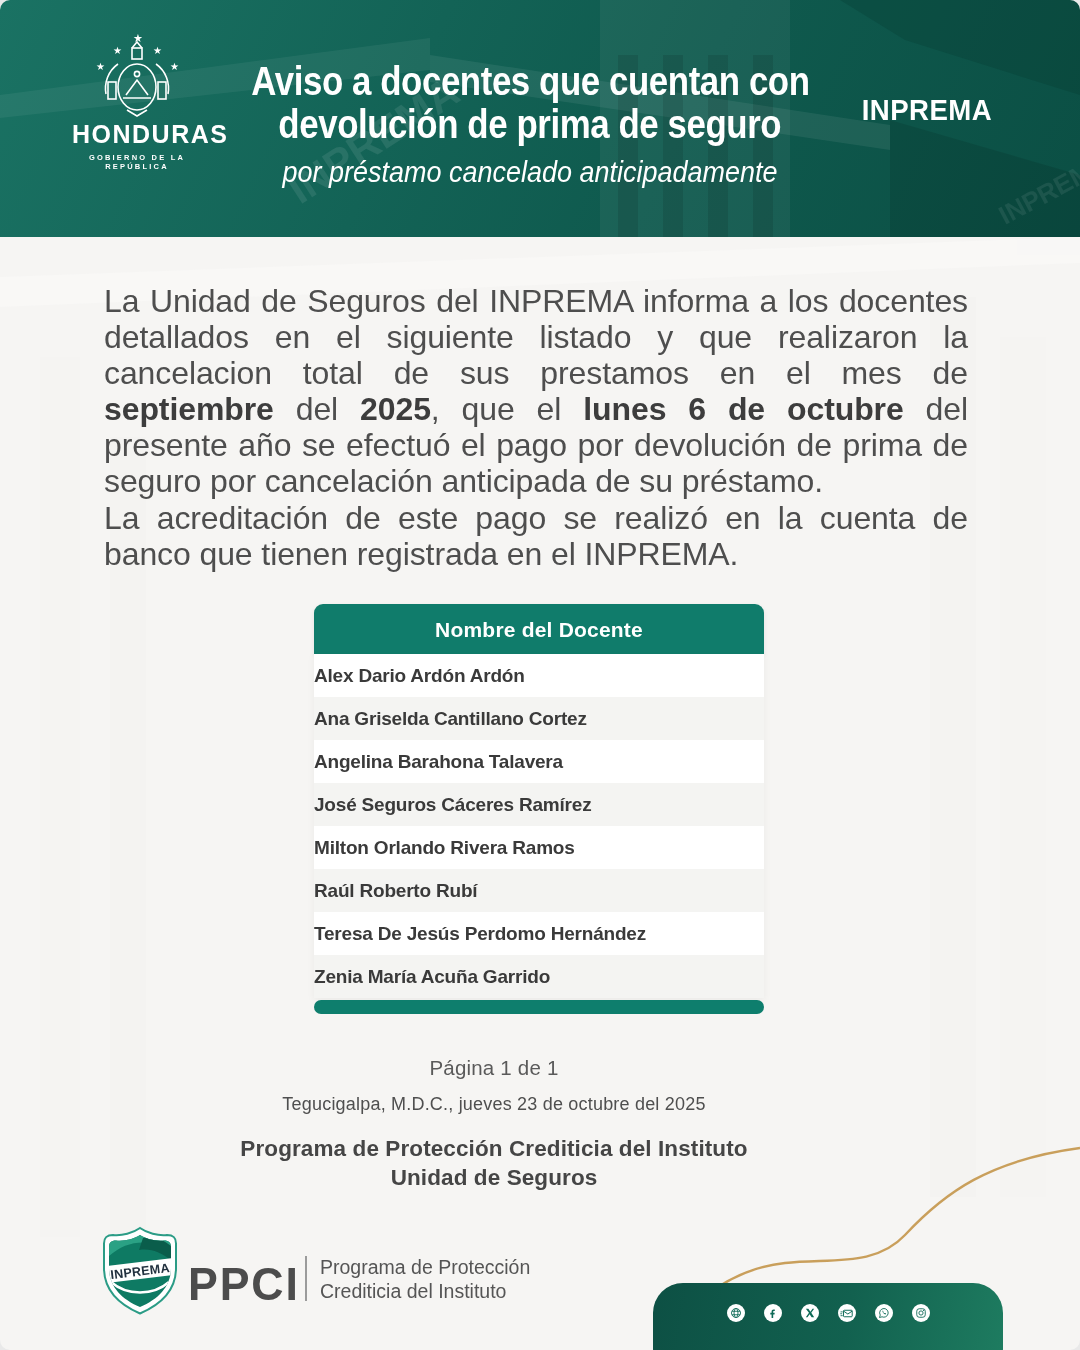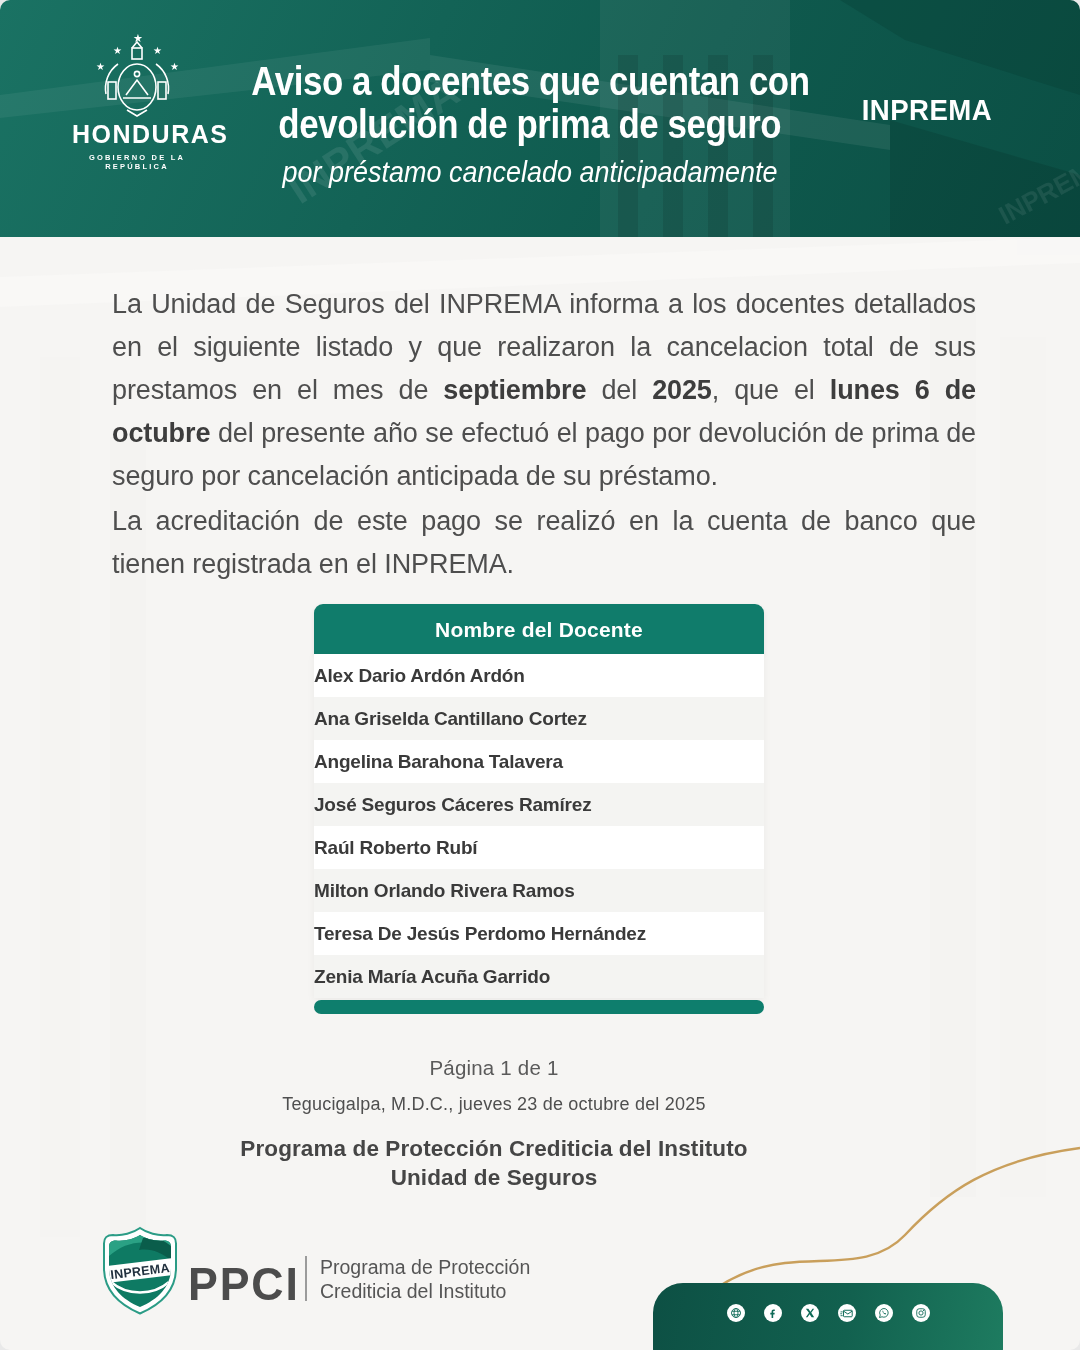--- a/index.html
+++ b/index.html
@@ -26,21 +26,21 @@
   .subtitle{font-size:29px;font-style:italic;font-weight:500;margin-top:10px;white-space:nowrap;}
   .subtitle>span{display:inline-block;transform:scaleX(.93);transform-origin:center;}
   .inprema-word{left:852px;top:93px;width:150px;text-align:center;color:#fff;
     font-size:30px;font-weight:700;letter-spacing:.5px;}
   .inprema-word>span{display:inline-block;transform:scaleX(.92);transform-origin:center;}
 
   
   .body-art{left:0;top:237px;width:1080px;height:1113px;pointer-events:none;opacity:.5;}
 
   
-  .par{left:112px;width:864px;font-size:27px;color:#4e4e4e;line-height:43px;
+  .par{left:104px;width:864px;font-size:32px;color:#4e4e4e;line-height:36px;
     text-align:justify;letter-spacing:-.1px;}
   .par b{font-weight:700;color:#3d3d3d;}
   .par1{top:283px;}
   .par2{top:500px;}
 
   
   .tbl{left:314px;top:604px;width:450px;}
   .tbl-head{height:50px;background:#107c6b;border-radius:9px 9px 0 0;color:#fff;
     font-size:21px;font-weight:700;text-align:center;line-height:51px;letter-spacing:.2px;
     box-shadow:0 2px 5px rgba(0,0,0,.08);}
@@ -144,22 +144,22 @@
 
   <div class="abs par par2">La acreditación de este pago se realizó en la cuenta de banco que tienen registrada en el INPREMA.</div>
 
   <div class="abs tbl">
     <div class="tbl-head">Nombre del Docente</div>
     <div class="tbl-rows">
       <div class="trow">Alex Dario Ardón Ardón</div>
       <div class="trow">Ana Griselda Cantillano Cortez</div>
       <div class="trow">Angelina Barahona Talavera</div>
       <div class="trow">José Seguros Cáceres Ramírez</div>
+      <div class="trow">Milton Orlando Rivera Ramos</div>
       <div class="trow">Raúl Roberto Rubí</div>
-      <div class="trow">Milton Orlando Rivera Ramos</div>
       <div class="trow">Teresa De Jesús Perdomo Hernández</div>
       <div class="trow">Zenia María Acuña Garrido</div>
     </div>
     <div class="tbl-bar"></div>
   </div>
 
   <div class="abs center-line pageind">Página 1 de 1</div>
   <div class="abs center-line dateline">Tegucigalpa, M.D.C., jueves 23 de octubre del 2025</div>
   <div class="abs center-line progline prog1">Programa de Protección Crediticia del Instituto</div>
   <div class="abs center-line progline prog2">Unidad de Seguros</div>

